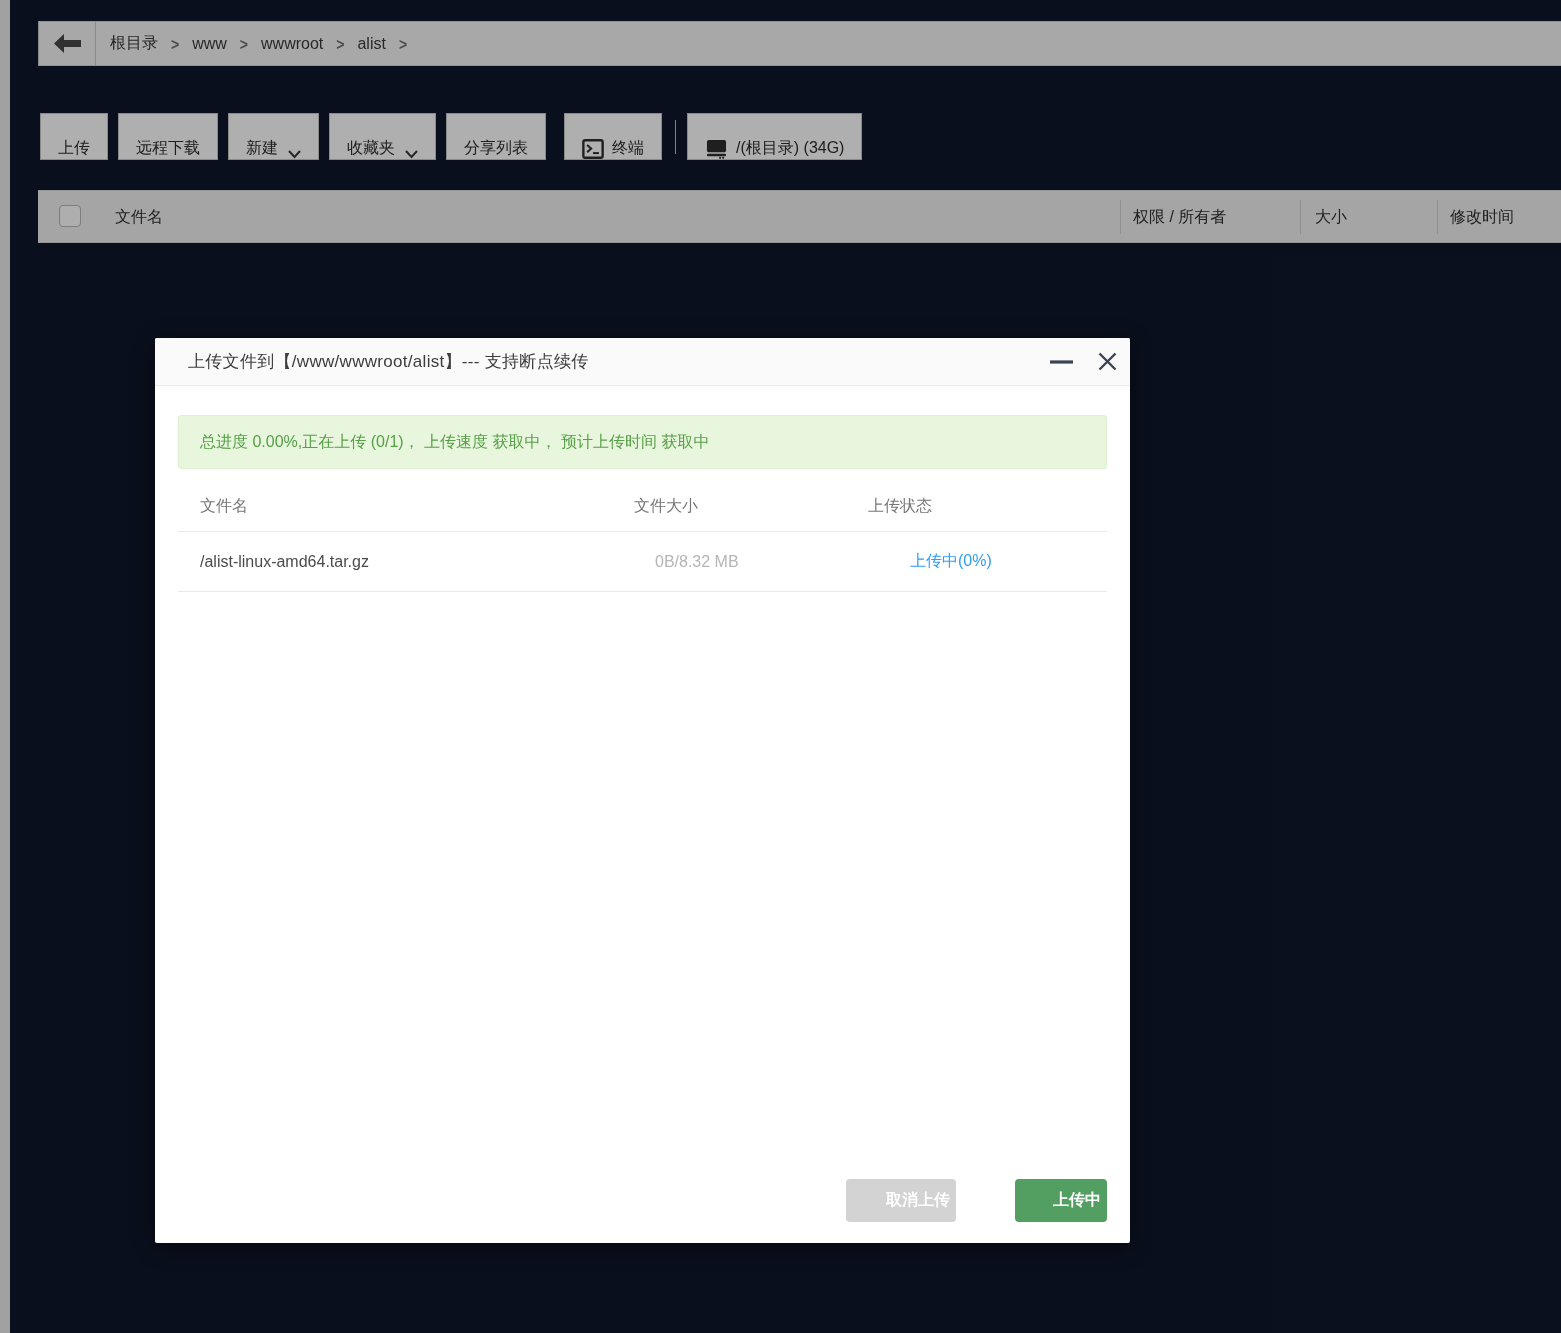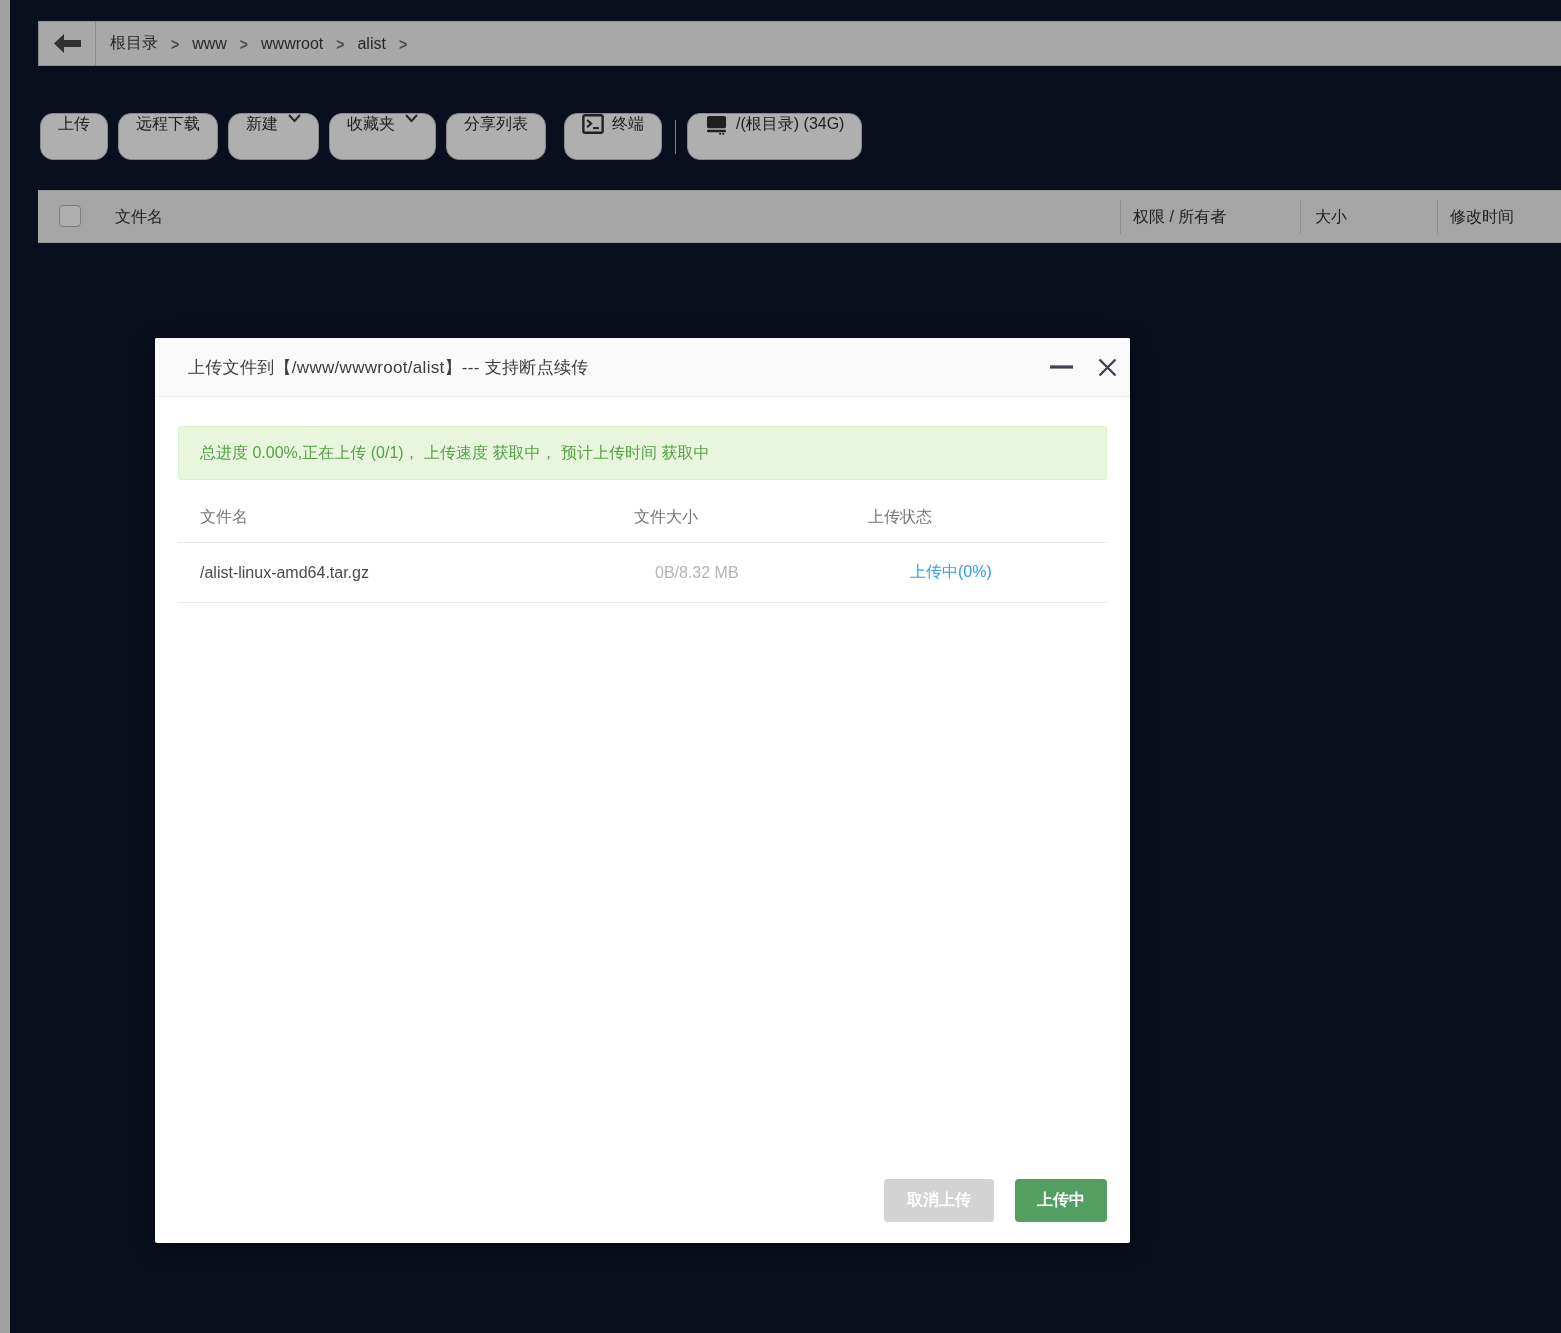--- a/index.html
+++ b/index.html
@@ -12,61 +12,61 @@
 
   .crumb-bar{position:absolute;left:38px;right:0;top:21px;height:45px;background:#f3f3f3;
     border-top:1px solid #d6d6d6;border-bottom:1px solid #d6d6d6;display:flex;align-items:center;box-sizing:border-box;}
   .back-btn{width:58px;height:45px;border-left:1px solid #c9c9c9;border-right:1px solid #c9c9c9;
     display:flex;align-items:center;justify-content:center;cursor:pointer;box-sizing:border-box;}
   .crumbs{display:flex;align-items:center;margin-left:12px;font-size:16px;color:#3a3a3a;}
   .crumb{padding:0 2px;cursor:pointer;}
   .crumb-sep{color:#6d6d6d;font-size:14px;margin:0 11px;font-weight:bold;transform:scaleY(1.15);}
 
   .toolbar{position:absolute;left:40px;top:113px;display:flex;align-items:center;}
-  .tbtn{height:47px;padding:0 17px;border:1px solid #c7c7c7;border-radius:13px;background:#fefefe;
-    font-size:16px;color:#2e2e2e;display:inline-flex;align-items:flex-start;gap:8px;margin-right:10px;
+  .tbtn{height:47px;padding:0 17px;border:1px solid #c7c7c7;border-radius:0;background:#fefefe;
+    font-size:16px;color:#2e2e2e;display:inline-flex;align-items:flex-end;gap:8px;margin-right:10px;
     box-sizing:border-box;cursor:pointer;font-family:inherit;white-space:nowrap;}
   .tbtn .chev{display:inline-flex;margin-left:2px;}
   .tb-divider{width:1px;height:34px;background:#bdbdbd;margin:0 11px 0 3px;}
 
   .list-head{position:absolute;left:38px;right:0;top:190px;height:53px;background:#f0f0f0;
     border-top:1px solid #dcdcdc;border-bottom:1px solid #d9d9d9;box-sizing:border-box;}
   .cb{position:absolute;left:21px;top:14px;width:22px;height:22px;border:1px solid #b5b5b5;border-radius:4px;
     background:#fcfcfc;cursor:pointer;box-sizing:border-box;}
   .lh-label{position:absolute;line-height:51px;font-size:16px;color:#2f2f2f;white-space:nowrap;}
   .lh-name{left:77px;}
   .lh-div{position:absolute;top:9px;width:1px;height:34px;background:#cfcfcf;}
 
   
   .overlay{position:absolute;inset:0;background:rgba(0,0,0,0.31);z-index:5;}
   .dialog{position:absolute;left:155px;top:338px;width:975px;height:905px;background:#fff;border-radius:2px;
     box-shadow:0 4px 22px rgba(0,0,0,0.45);z-index:10;}
-  .dlg-head{height:59px;background:#fafafa;border-bottom:1px solid #ececec;display:flex;align-items:center;
+  .dlg-head{height:48px;background:#fafafa;border-bottom:1px solid #ececec;display:flex;align-items:center;
     padding:0 12px 0 33px;box-sizing:border-box;border-radius:2px 2px 0 0;}
   .dlg-title{font-size:17px;color:#3d3d3d;letter-spacing:0.3px;}
   .win-btn{display:flex;align-items:center;justify-content:center;cursor:pointer;}
   .win-min{margin-left:auto;margin-right:24px;}
   .dlg-body{padding:29px 23px 0;}
   .alert{height:54px;background:var(--alert_bg,#e8f6dd);border:1px solid #def1cf;border-radius:3px;
     color:var(--alert_text,#57a047);font-size:16px;display:flex;align-items:center;padding:12px 21px;box-sizing:border-box;}
   .upl-table{margin-top:13px;}
   .tr{display:flex;align-items:center;border-bottom:1px solid #e9e9e9;font-size:16px;}
   .tr.head{height:49px;color:#767676;}
   .tr.row{height:59px;gap:21px;}
   .c-name{width:456px;padding-left:22px;box-sizing:border-box;}
   .c-size{width:234px;}
   .c-status{flex:1;}
   .tr.row .c-name{color:#4b4b4b;}
   .tr.row .c-size{color:#b5b5b5;}
   .tr.row .c-status a{color:var(--link_blue,#2f9df2);text-decoration:none;cursor:pointer;}
   .dlg-foot{position:absolute;right:23px;bottom:21px;display:flex;align-items:center;}
   .btn{height:43px;border:none;border-radius:4px;font-size:16px;font-weight:bold;color:#fff;
-    font-family:inherit;cursor:pointer;}
+    font-family:inherit;cursor:pointer;text-align:right;}
   .btn.cancel{width:110px;background:#d3d3d3;margin-right:21px;}
-  .btn.confirm{width:92px;background:var(--accent_green,#539e61);}
+  .btn.confirm{width:92px;background:var(--accent_green,#539e61);margin-left:38px;}
 </style>
 </head>
 <body>
 
 <div class="screen">
   <div class="left-strip"></div>
 
   <div class="page">
 
     <div class="crumb-bar">

